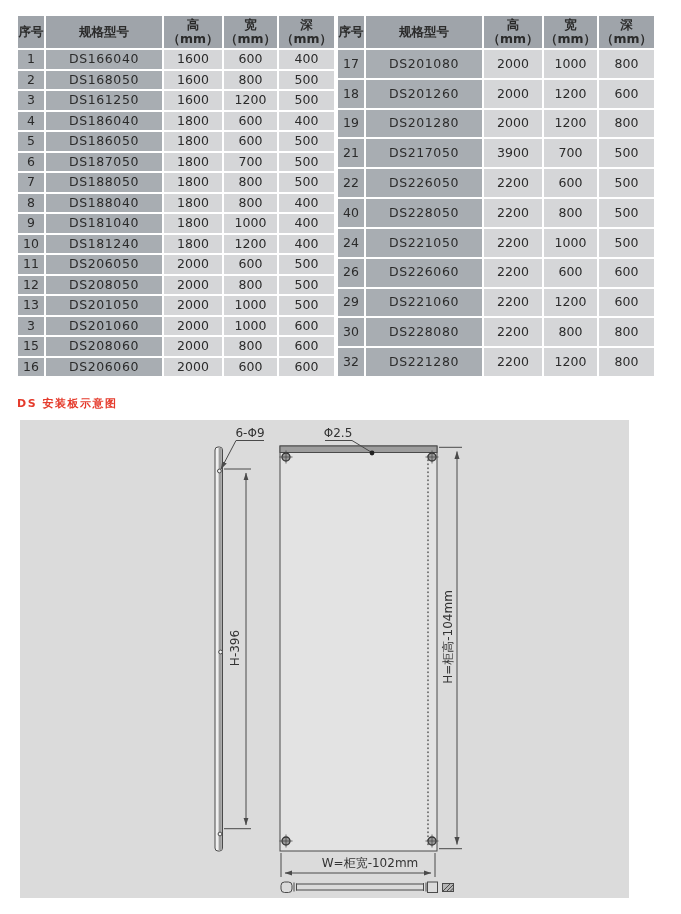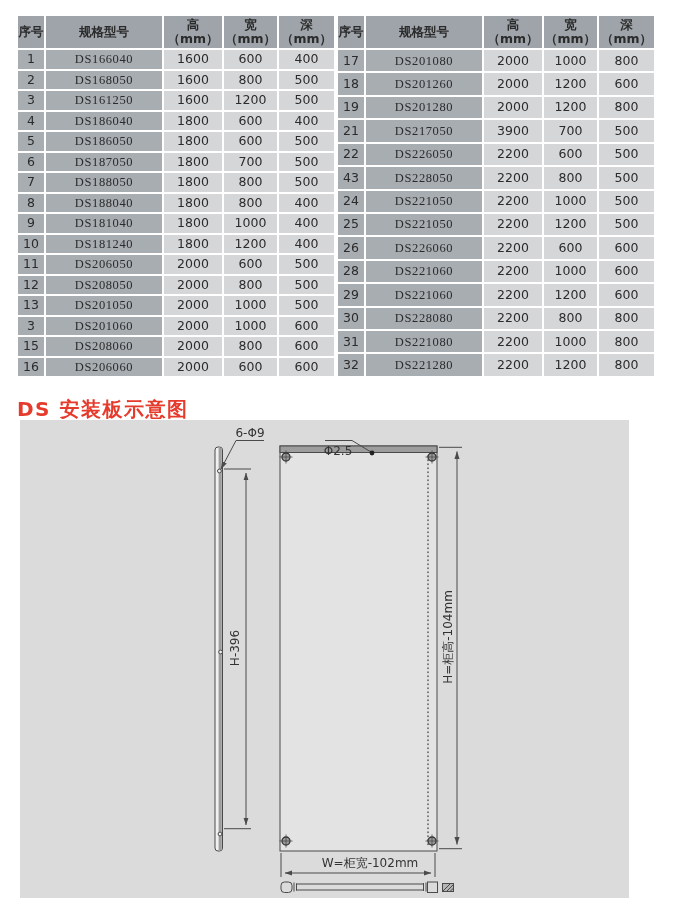--- a/index.html
+++ b/index.html
@@ -24,27 +24,27 @@
     padding:0;text-align:center;vertical-align:middle;
     font-size:12.5px;line-height:1.15;
   }
   table.spec-table th{
     background:var(--header-cell);font-weight:bold;height:32px;
     white-space:pre-line;color:#2b2b2b;
   }
   table.spec-table td{height:18.5px;color:#2b2b2b;}
   td.c-idx, td.c-model{background:var(--label-cell);}
   td.c-num{background:var(--value-cell);}
-  td.c-model{letter-spacing:0.6px;font-family:Liberation Serif, serif;}
+  td.c-model{letter-spacing:0.6px;}
   col.w-idx{width:26px;} col.w-model{width:116px;}
   col.w-h{width:58px;} col.w-w{width:53px;} col.w-d{width:55px;}
   
   .section-title{
     position:absolute;left:17px;top:396px;
-    color:var(--title-red);font-size:20px;font-weight:bold;letter-spacing:1.5px;
+    color:var(--title-red);font-size:11px;font-weight:bold;letter-spacing:1.5px;
     white-space:nowrap;
   }
   
   .diagram{
     position:absolute;left:20px;top:420px;width:609px;height:478px;
     background:var(--diagram-bg);
   }
   .diagram svg{position:absolute;left:0;top:0;}
   .dim-label{
     position:absolute;font-size:12px;color:#333;white-space:nowrap;
@@ -243,73 +243,52 @@
           <td class="c-num">500</td>
         </tr>
         <tr>
           <td class="c-idx">22</td>
           <td class="c-model">DS226050</td>
           <td class="c-num">2200</td>
           <td class="c-num">600</td>
           <td class="c-num">500</td>
         </tr>
         <tr>
-          <td class="c-idx">43</td>
+          <td class="c-idx">40</td>
           <td class="c-model">DS228050</td>
           <td class="c-num">2200</td>
           <td class="c-num">800</td>
           <td class="c-num">500</td>
         </tr>
         <tr>
           <td class="c-idx">24</td>
           <td class="c-model">DS221050</td>
           <td class="c-num">2200</td>
           <td class="c-num">1000</td>
           <td class="c-num">500</td>
         </tr>
         <tr>
-          <td class="c-idx">25</td>
-          <td class="c-model">DS221050</td>
-          <td class="c-num">2200</td>
-          <td class="c-num">1200</td>
-          <td class="c-num">500</td>
-        </tr>
-        <tr>
           <td class="c-idx">26</td>
           <td class="c-model">DS226060</td>
           <td class="c-num">2200</td>
           <td class="c-num">600</td>
           <td class="c-num">600</td>
         </tr>
         <tr>
-          <td class="c-idx">28</td>
-          <td class="c-model">DS221060</td>
-          <td class="c-num">2200</td>
-          <td class="c-num">1000</td>
-          <td class="c-num">600</td>
-        </tr>
-        <tr>
           <td class="c-idx">29</td>
           <td class="c-model">DS221060</td>
           <td class="c-num">2200</td>
           <td class="c-num">1200</td>
           <td class="c-num">600</td>
         </tr>
         <tr>
           <td class="c-idx">30</td>
           <td class="c-model">DS228080</td>
           <td class="c-num">2200</td>
           <td class="c-num">800</td>
-          <td class="c-num">800</td>
-        </tr>
-        <tr>
-          <td class="c-idx">31</td>
-          <td class="c-model">DS221080</td>
-          <td class="c-num">2200</td>
-          <td class="c-num">1000</td>
           <td class="c-num">800</td>
         </tr>
         <tr>
           <td class="c-idx">32</td>
           <td class="c-model">DS221280</td>
           <td class="c-num">2200</td>
           <td class="c-num">1200</td>
           <td class="c-num">800</td>
         </tr>
       </tbody>
@@ -404,17 +383,17 @@
       <g>
         <rect x="422.5" y="463.5" width="11" height="8" fill="#b5b5b5"></rect>
         <line x1="423" y1="471" x2="430" y2="464"></line>
         <line x1="426.5" y1="471.5" x2="433" y2="465"></line>
         <line x1="430" y1="471.5" x2="433.5" y2="468"></line>
       </g>
     </g>
   </svg>
 
   <div class="dim-label" style="left:230px; top:13px;">6-Φ9</div>
-  <div class="dim-label" style="left:318px; top:13px;margin-top:18px;">Φ2.5</div>
+  <div class="dim-label" style="left:318px; top:13px;">Φ2.5</div>
   <div class="dim-label rot" style="left:215px; top:228px;">H-396</div>
   <div class="dim-label rot" style="left:428px; top:217px;">H=柜高-104mm</div>
   <div class="dim-label" style="left:350px; top:443px;text-align:right;">W=柜宽-102mm</div>
 </div>
 
 </body></html>

